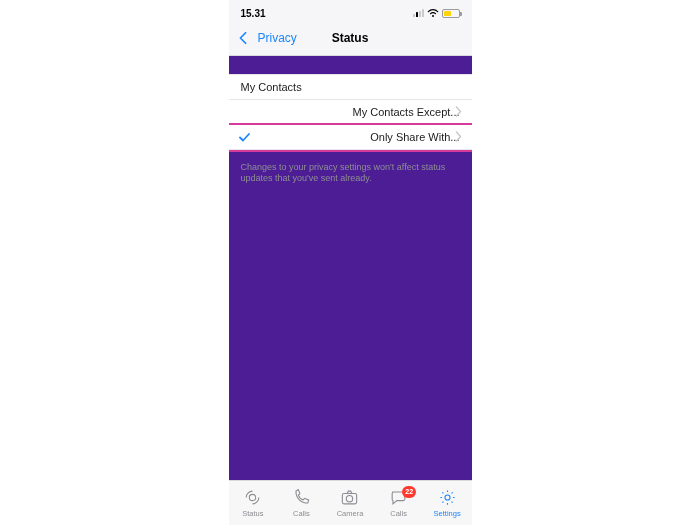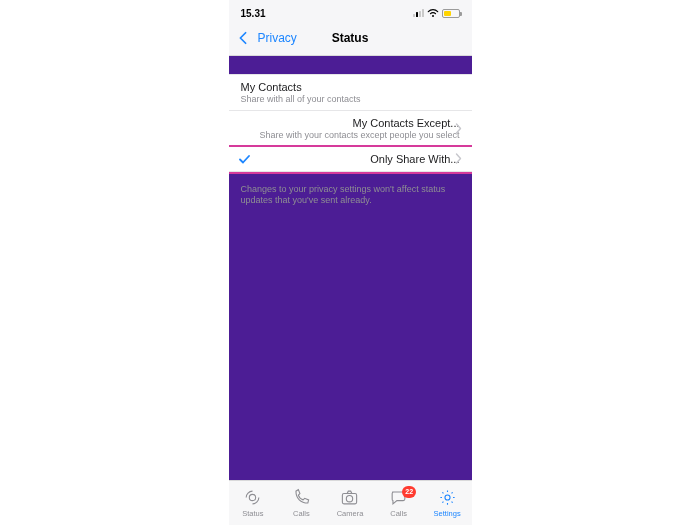--- a/index.html
+++ b/index.html
@@ -97,26 +97,24 @@
       <span>Privacy</span>
     </div>
     <div class="title">Status</div>
   </div>
 
   <div class="content">
     <div class="group">
 
       <div class="row">
         <div class="rtitle">My Contacts</div>
-        <div class="rsub">Share with all of your contacts</div>
       </div>
 
       <div class="row">
         <div class="rtitle">My Contacts Except...</div>
-        <div class="rsub">Share with your contacts except people you select</div>
         <span class="chev">
           <svg width="7" height="11" viewBox="0 0 7 11">
               <path d="M1.5 1 L5.5 5.5 L1.5 10" stroke="#c7c7cc" stroke-width="1.4" fill="none" stroke-linecap="round" stroke-linejoin="round"></path>
             </svg>
         </span>
       </div>
 
       <div class="row indent hl">
         <span class="check">
           <svg width="11" height="9" viewBox="0 0 11 9">

